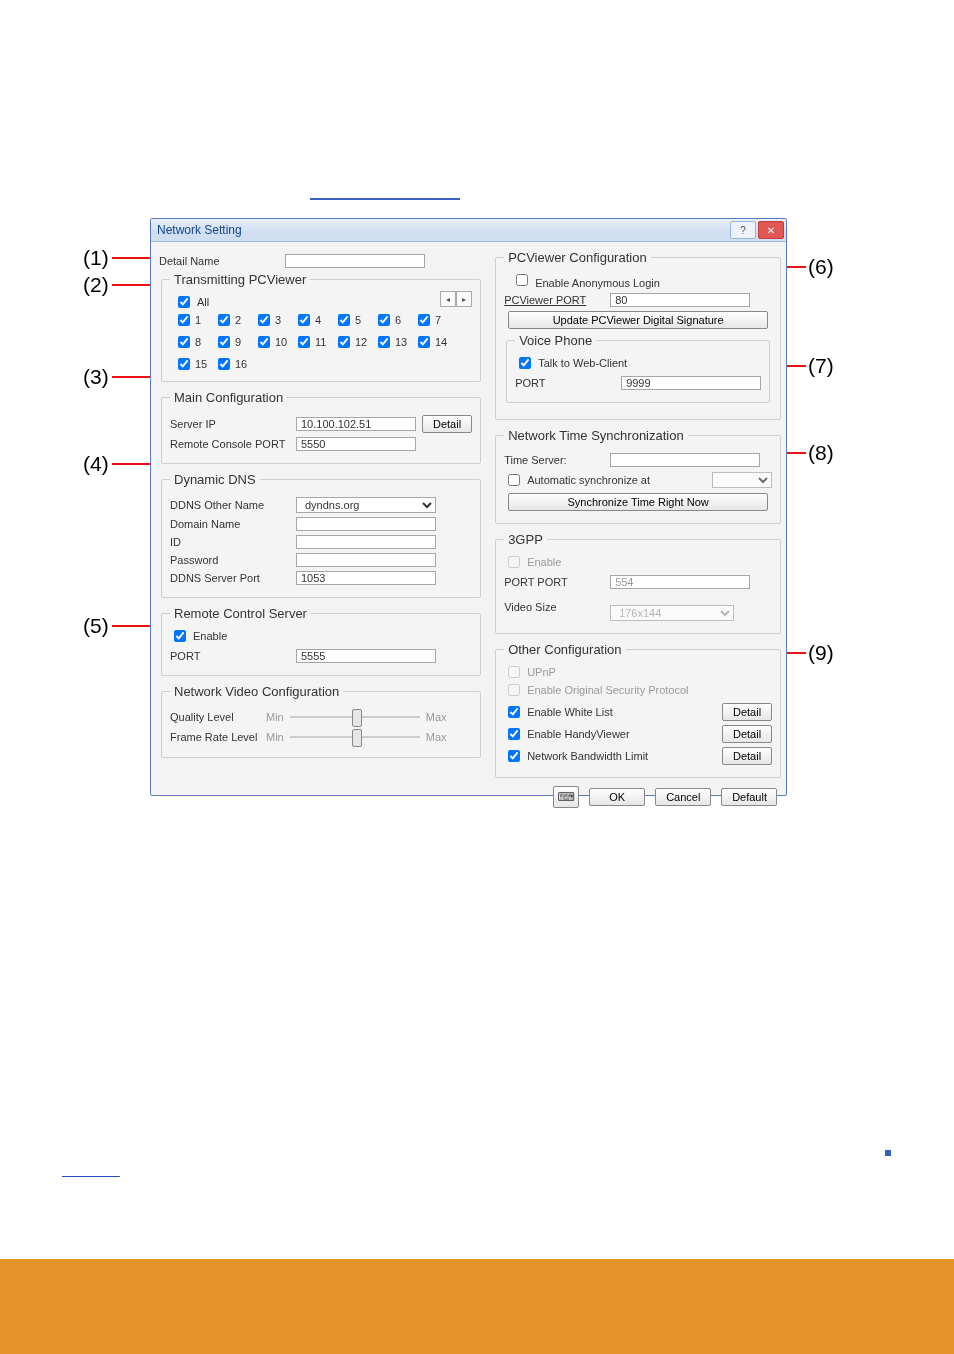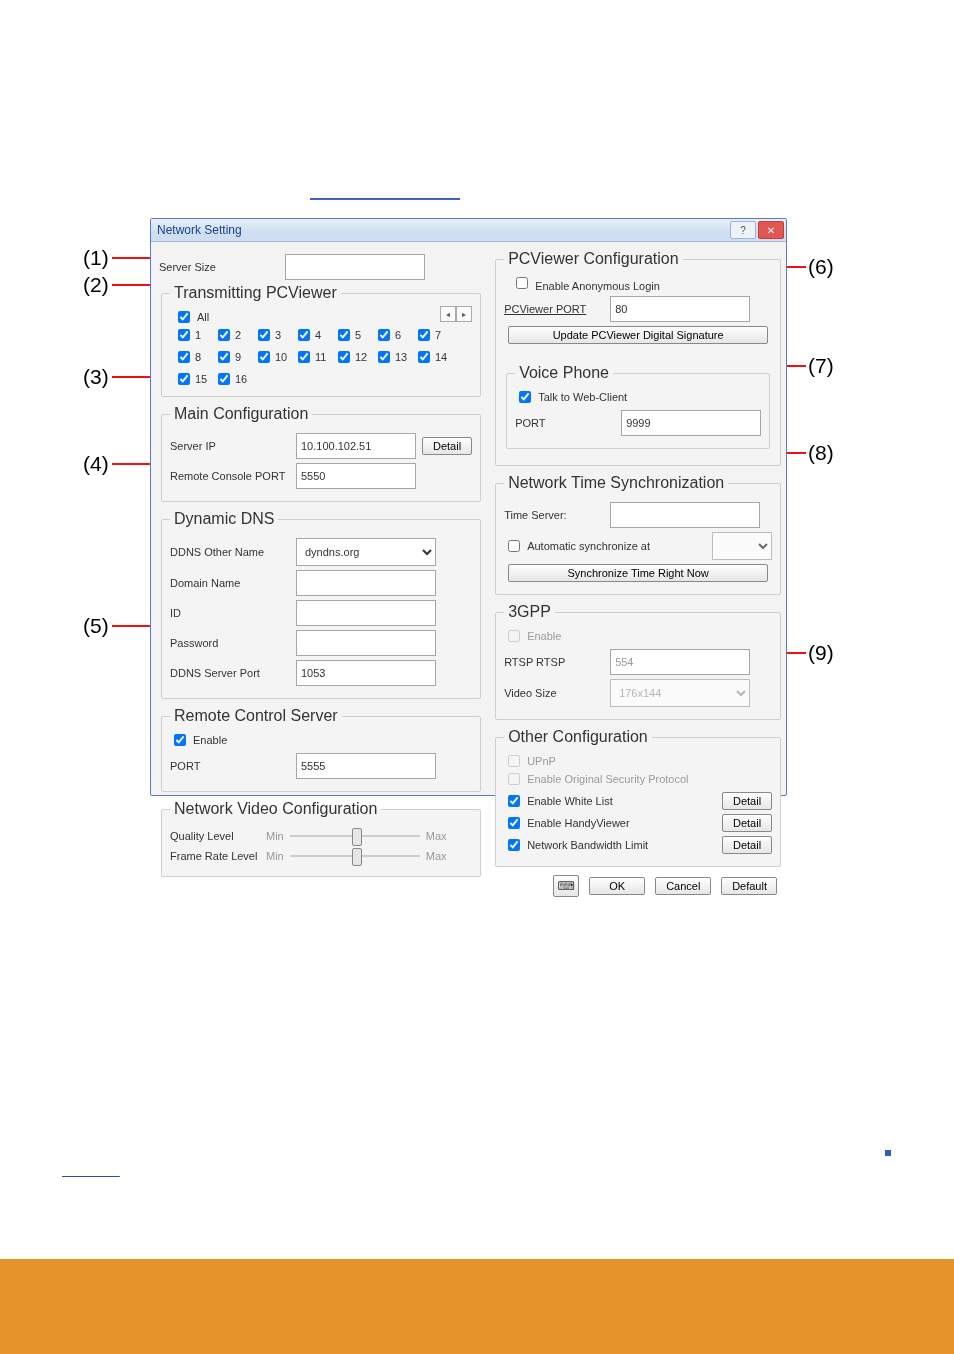--- a/index.html
+++ b/index.html
@@ -12,25 +12,25 @@
     height: 22px; background: linear-gradient(180deg,#e9eff8,#cfdff1 60%,#cfdff1);
     border-bottom: 1px solid #9db8dd; display: flex; align-items: center;
     font-size: 12px; color: #13448f; padding-left: 6px; position: relative;
   }
   .win-buttons { position: absolute; right: 2px; top: 2px; display: flex; gap: 2px; }
   .win-btn { width: 24px; height: 16px; border-radius: 2px; display: flex; align-items: center; justify-content: center; font-size: 10px; color: #555; background: #eef2fa; border: 1px solid #9bb6dc; }
   .win-close { background: #e05754; color: #fff; border-color: #c43d3b; }
   .cols { display: flex; gap: 10px; padding: 8px; font-size: 11px; color: #333; }
   .col { flex: 1; }
   .group { border: 1px solid #cfcfcf; border-radius: 2px; padding: 6px 8px 8px 8px; margin-bottom: 8px; position: relative; background: #f4f4f4; }
-  .group legend { font-size: 16px; color: #333; padding: 0 4px; }
+  .group legend { font-size: 13px; color: #333; padding: 0 4px; }
   .row { display: flex; align-items: center; margin: 4px 0; gap: 6px; }
   .label { width: 120px; color: #333; }
   input[type=text], select {
-    font-size: 11px; padding: 6px 4px; border: 1px solid #a6a6a6; background: #fff; color: #333;
+    font-size: 11px; padding: 0 4px; border: 1px solid #a6a6a6; background: #fff; color: #333;
   }
   .txt-wide { width: 110px; }
   .txt-mid { width: 130px; }
   .txt-long { width: 130px; }
   .btn {
     font-size: 11px; padding: 2px 10px; background: linear-gradient(180deg,#fefefe,#e6e6e6);
     border: 1px solid #888; border-radius: 2px; cursor: pointer;
   }
   .btn-wide { width: 260px; text-align: center; margin: 4px auto; display: block; }
   .checkbox-row { display: flex; align-items: center; gap: 4px; font-size: 11px; }
@@ -91,21 +91,21 @@
       <div class="win-btn">?</div>
       <div class="win-btn win-close">✕</div>
     </div>
   </div>
 
   <div class="cols">
 
     <div class="col">
 
       <div class="row">
-        <span class="label">Server Size</span>
+        <span class="label">Detail Name</span>
         <input type="text" class="txt-mid" value="" style="">
       </div>
 
       <fieldset class="group">
         <legend>Transmitting PCViewer</legend>
         <div class="arrowpair">
           <div class="arrowbtn">◂</div>
           <div class="arrowbtn">▸</div>
         </div>
         <div class="checkbox-row" style="margin-left:4px;">
@@ -260,21 +260,21 @@
         <legend>PCViewer Configuration</legend>
         <div class="checkbox-row" style="margin-left:8px;align-items:flex-end;">
           <input type="checkbox" style="">
           <span>Enable Anonymous Login</span>
         </div>
         <div class="row">
           <span class="label" style="width:100px;text-decoration:underline;">PCViewer PORT</span>
           <input type="text" style="width: 130px;" value="80">
         </div>
         <button class="btn btn-wide">Update PCViewer Digital Signature</button>
-        <fieldset class="group" style="margin-top:20px;">
+        <fieldset class="group" style="margin-top:4px;">
           <legend>Voice Phone</legend>
           <div class="checkbox-row">
             <input type="checkbox" checked="" style="">
             <span>Talk to Web-Client</span>
           </div>
           <div class="row">
             <span class="label" style="width:100px;">PORT</span>
             <input type="text" style="width: 130px;" value="9999">
           </div>
         </fieldset>
@@ -298,26 +298,26 @@
         <button class="btn btn-wide">Synchronize Time Right Now</button>
       </fieldset>
 
       <fieldset class="group disabled">
         <legend style="color:#333;">3GPP</legend>
         <div class="checkbox-row">
           <input type="checkbox" disabled="" style="">
           <span>Enable</span>
         </div>
         <div class="row">
-          <span class="label" style="width:100px;">RTSP RTSP</span>
+          <span class="label" style="width:100px;">PORT PORT</span>
           <input type="text" style="width: 130px;" disabled="" value="554">
         </div>
         <div class="row">
           <span class="label" style="width:100px;">Video Size</span>
-          <select style="width:140px;" disabled="">
+          <select style="width:124px;margin-top:12px;" disabled="">
             <option>176x144</option>
           </select>
         </div>
       </fieldset>
 
       <fieldset class="group">
         <legend>Other Configuration</legend>
         <div class="checkbox-row disabled">
           <input type="checkbox" disabled="" style="">
           <span>UPnP</span>

